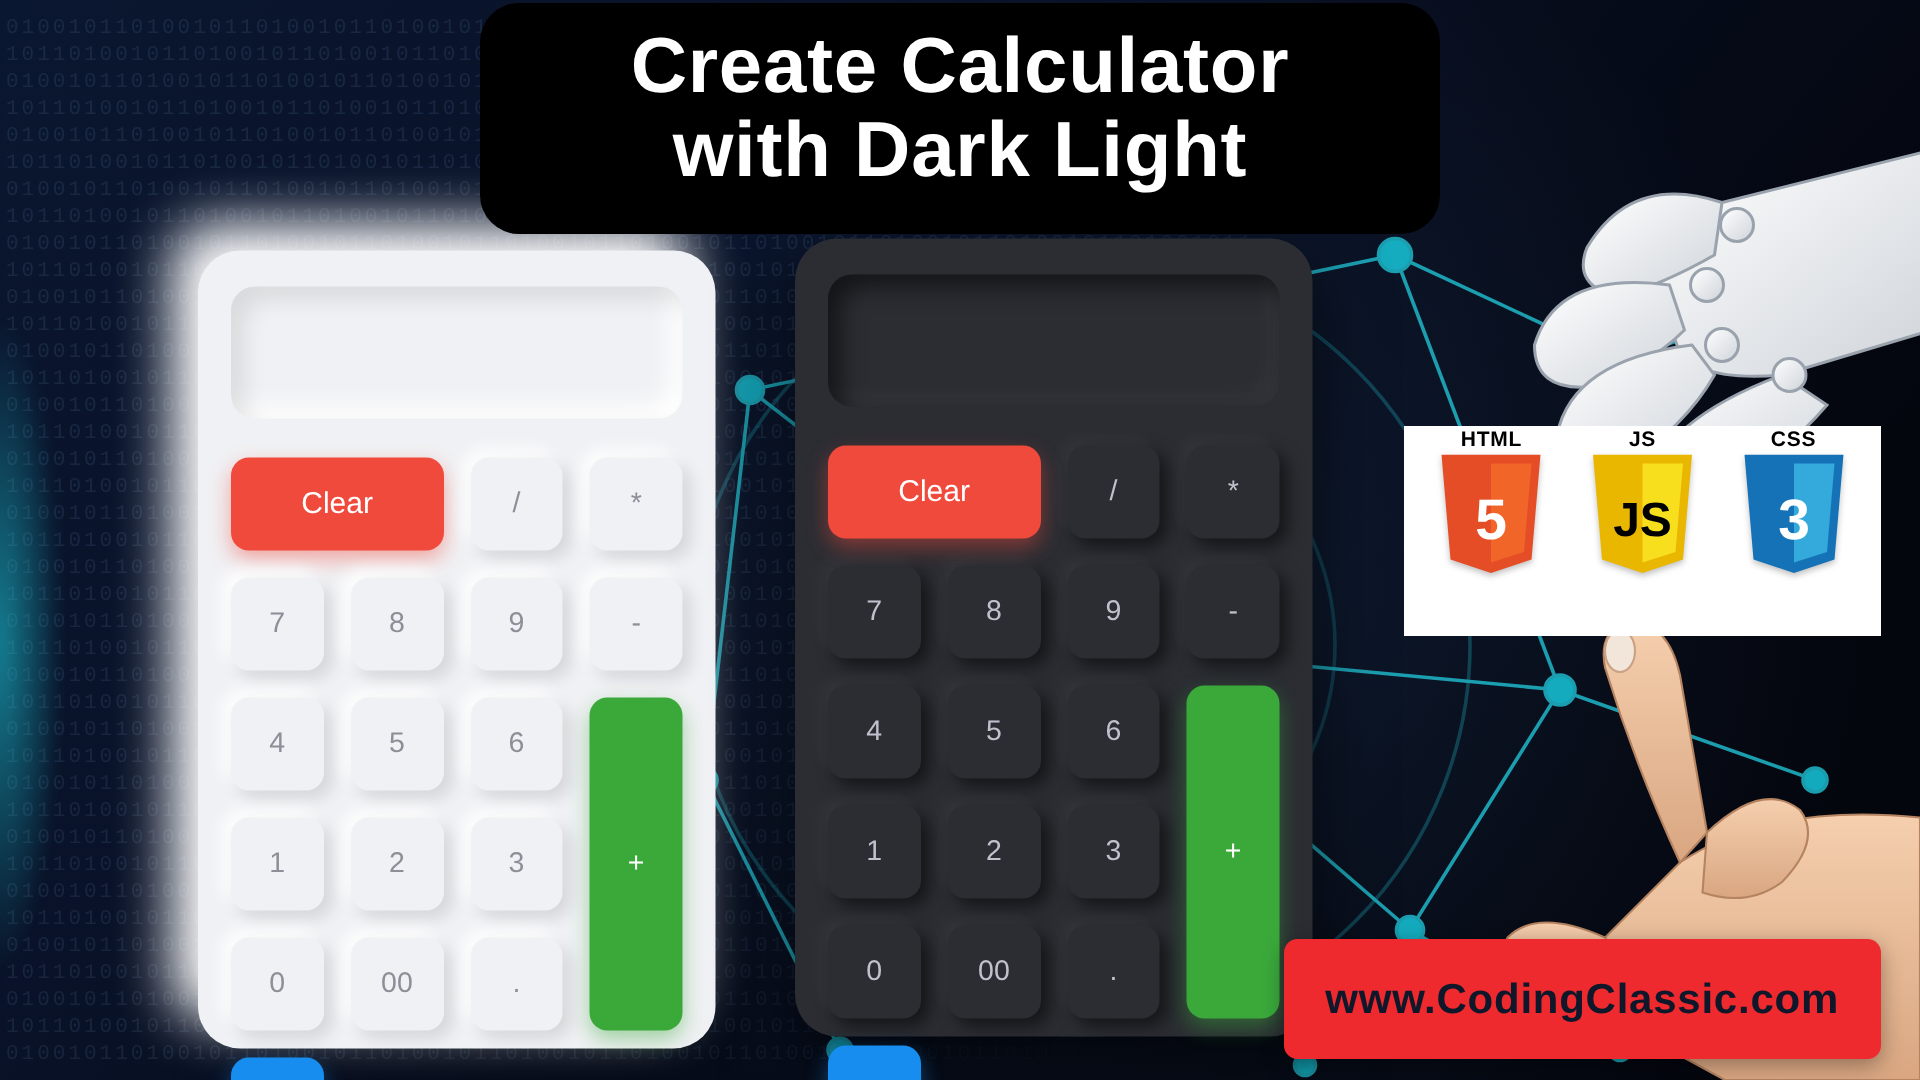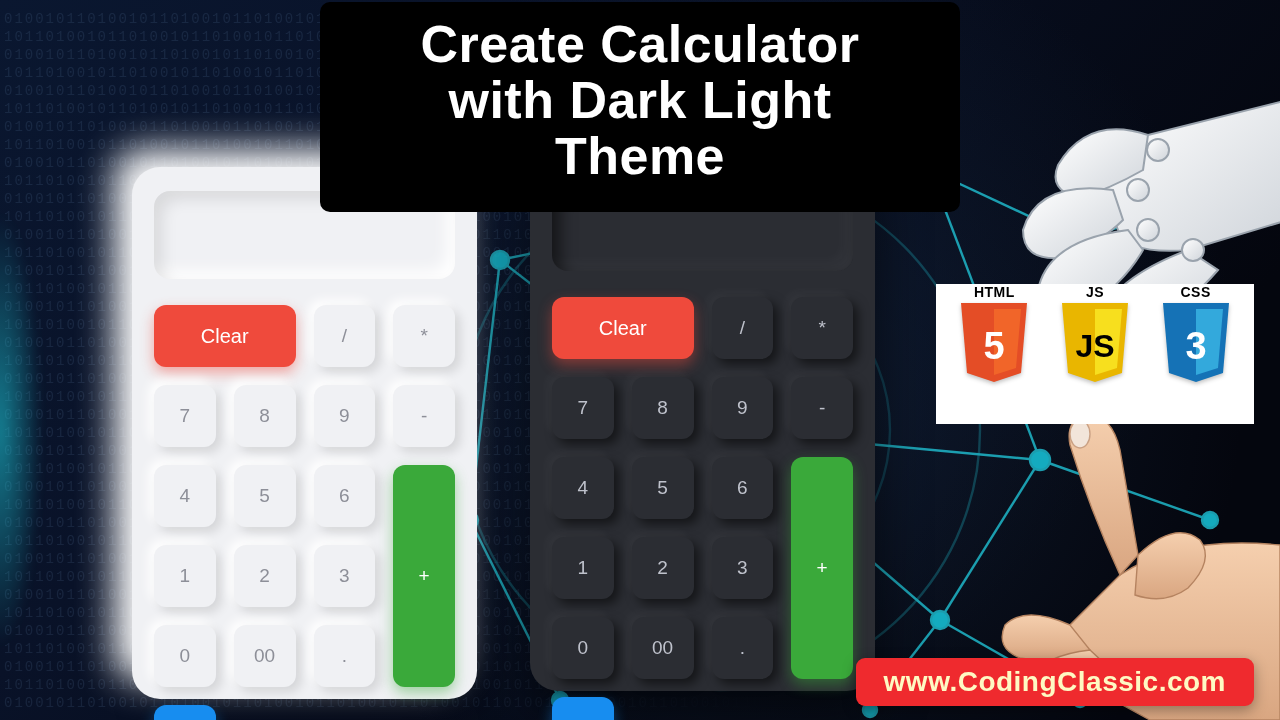--- a/index.html
+++ b/index.html
@@ -24,21 +24,21 @@
   .glow-left {
     position:absolute; left:-60px; top:120px; width:120px; height:620px;
     background:radial-gradient(closest-side,#1fd6e6 0%, rgba(31,214,230,0) 70%);
     opacity:0.55; pointer-events:none; filter:blur(4px);
   }
   
   .net { position:absolute; inset:0; pointer-events:none; }
   
   .title-pill{
     position:absolute; top:2px; left:50%; transform:translateX(-50%);
-    background:#000; border-radius:10px; padding:14px 42px 28px;
+    background:#000; border-radius:26px; padding:14px 42px 28px;
     text-align:center; line-height:1.08; z-index:30;
   }
   .title-pill h1{
     font-weight:900; font-size:52px; color:#fff; letter-spacing:0.5px;
   }
   
   .calc{
     position:absolute; width:345px; height:532px; border-radius:28px; padding:22px 22px;
     z-index:10;
   }
@@ -87,22 +87,22 @@
     position:absolute; right:26px; top:284px; width:318px; height:140px;
     background:#fff; z-index:25; display:flex; justify-content:space-around; 
     padding:0 8px;
   }
   .logo{ display:flex; flex-direction:column; align-items:center; gap:3px; }
   .logo .lbl{ font-size:14px; font-weight:700; color:#000; letter-spacing:0.5px; }
   .shield{ position:relative; filter:drop-shadow(0 2px 2px rgba(0,0,0,0.25)); }
   
   .site-badge{
     position:absolute; right:26px; bottom:14px;
-    background:#ef2a2e; color:#fef9c3; font-weight:900; font-size:28px;
-    padding:8px 28px; border-radius:9px; z-index:30;
+    background:#ef2a2e; color:#0f172a; font-weight:900; font-size:28px;
+    padding:24px 28px; border-radius:9px; z-index:30;
     box-shadow:0 4px 14px rgba(0,0,0,0.35);
     letter-spacing:0.5px;
   }
   
   .robot-hand{
     position:absolute; right:-8px; top:80px; width:350px; height:250px; z-index:20;
     pointer-events:none;
   }
   
   .human-hand{
@@ -188,21 +188,20 @@
       <circle cx="870" cy="710" r="7"></circle>
       <circle cx="470" cy="520" r="8"></circle>
       <circle cx="560" cy="700" r="8"></circle>
       <circle cx="720" cy="430" r="8"></circle>
     </g>
   </svg>
 
   <div class="title-pill">
     <h1>
       <span>Create Calculator with Dark Light</span><br>
-      <span>Theme</span>
     </h1>
   </div>
 
   <div class="calc light">
     <div class="display"></div>
     <div class="grid">
       <div class="key clear">Clear</div>
       <div class="key">/</div>
       <div class="key">*</div>
 

